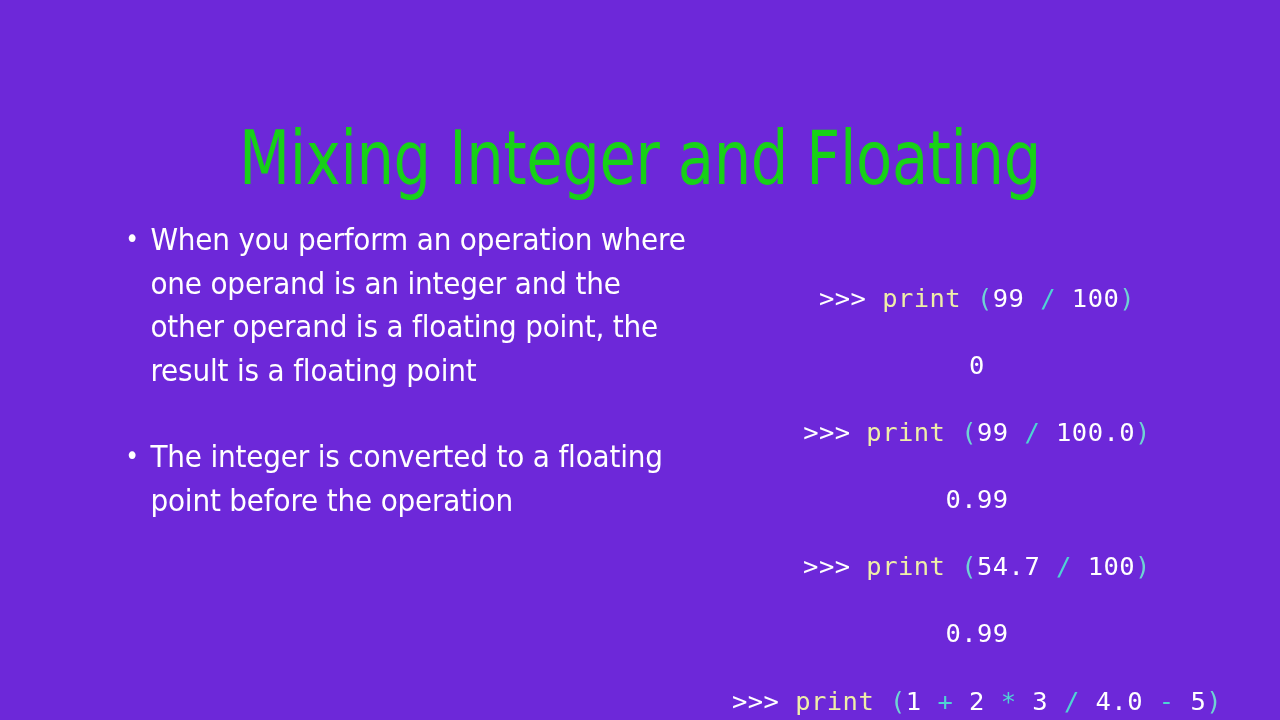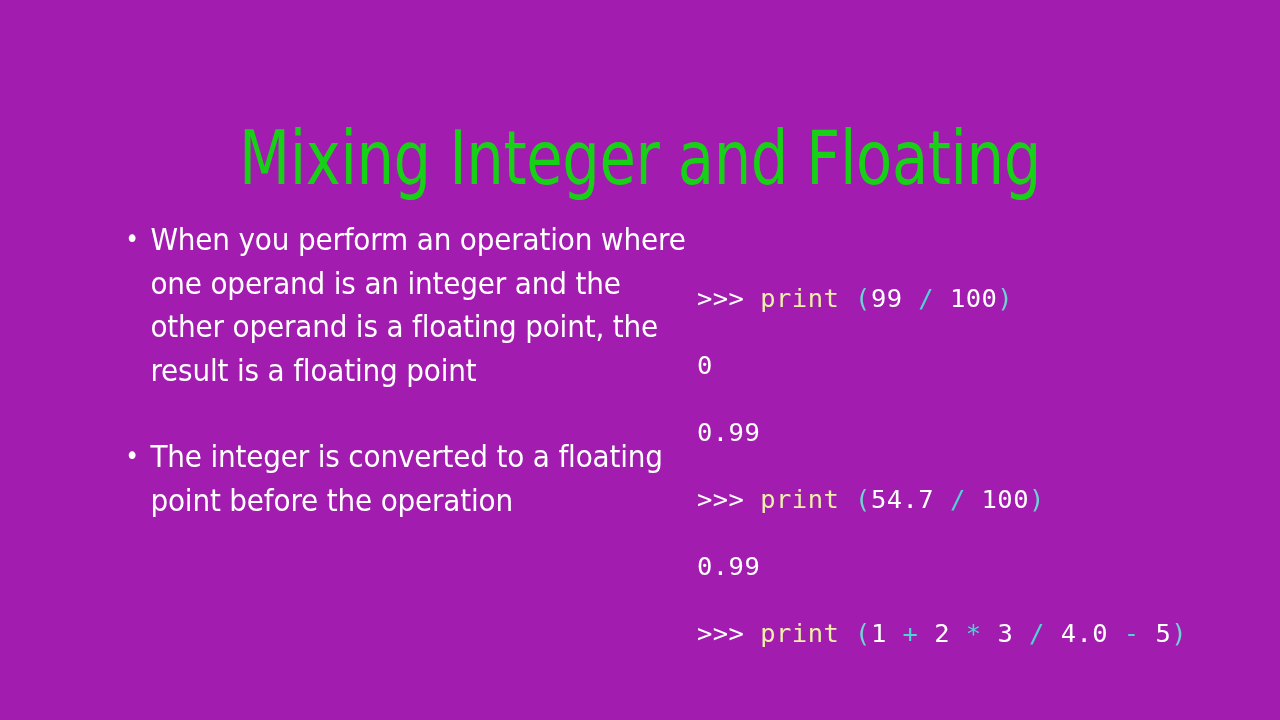--- a/index.html
+++ b/index.html
@@ -85,49 +85,51 @@
     width: 560px;
     font-family: "DejaVu Sans Mono", monospace;
     font-size: 25.5px;
     line-height: 33.6px;
     white-space: pre;
     letter-spacing: 0.45px;
   }
   .code-line {
     display: block;
     white-space: pre;
+    text-align: center;
   }
   .tok-prompt  { color: #FFFFFF; }
   .tok-kw      { color: #EFEFA8; }
   .tok-punct   { color: #6FD3D3; }
   .tok-op      { color: #4FD3D3; }
   .tok-num     { color: #FFFFFF; }
   .tok-out     { color: #FFFFFF; }
   .tok-plain   { color: #FFFFFF; }
 </style>
 </head>
 <body>
 
-<div id="slide" style="background: #a21caf;">
+<div id="slide" style="background: #6d28d9;">
 
   <h1 id="slide-title" style="color: rgb(23, 209, 23);">Mixing Integer and Floating</h1>
 
   <div id="body-column">
     <div class="bullet-item">
       <span class="bullet-marker">•</span>
       <span class="bullet-text">When you perform an operation where one operand is an integer and the other operand is a floating point, the result is a floating point</span>
     </div>
     <div class="bullet-item">
       <span class="bullet-marker">•</span>
       <span class="bullet-text">The integer is converted to a floating point before the operation</span>
     </div>
   </div>
 
   <pre id="code-console"><span class="code-line"><span class="tok-prompt">&gt;&gt;&gt;</span><span class="tok-plain"> </span><span class="tok-kw">print</span><span class="tok-plain"> </span><span class="tok-punct">(</span><span class="tok-num">99</span><span class="tok-plain"> </span><span class="tok-op">/</span><span class="tok-plain"> </span><span class="tok-num">100</span><span class="tok-punct">)</span></span>
 <span class="code-line"><span class="tok-out">0</span></span>
+<span class="code-line"><span class="tok-prompt">&gt;&gt;&gt;</span><span class="tok-plain"> </span><span class="tok-kw">print</span><span class="tok-plain"> </span><span class="tok-punct">(</span><span class="tok-num">99</span><span class="tok-plain"> </span><span class="tok-op">/</span><span class="tok-plain"> </span><span class="tok-num">100.0</span><span class="tok-punct">)</span></span>
 <span class="code-line"><span class="tok-out">0.99</span></span>
 <span class="code-line"><span class="tok-prompt">&gt;&gt;&gt;</span><span class="tok-plain"> </span><span class="tok-kw">print</span><span class="tok-plain"> </span><span class="tok-punct">(</span><span class="tok-num">54.7</span><span class="tok-plain"> </span><span class="tok-op">/</span><span class="tok-plain"> </span><span class="tok-num">100</span><span class="tok-punct">)</span></span>
 <span class="code-line"><span class="tok-out">0.99</span></span>
 <span class="code-line"><span class="tok-prompt">&gt;&gt;&gt;</span><span class="tok-plain"> </span><span class="tok-kw">print</span><span class="tok-plain"> </span><span class="tok-punct">(</span><span class="tok-num">1</span><span class="tok-plain"> </span><span class="tok-op">+</span><span class="tok-plain"> </span><span class="tok-num">2</span><span class="tok-plain"> </span><span class="tok-op">*</span><span class="tok-plain"> </span><span class="tok-num">3</span><span class="tok-plain"> </span><span class="tok-op">/</span><span class="tok-plain"> </span><span class="tok-num">4.0</span><span class="tok-plain"> </span><span class="tok-op">-</span><span class="tok-plain"> </span><span class="tok-num">5</span><span class="tok-punct">)</span></span>
 
 </pre>
 
 </div>
 
 </body></html>

